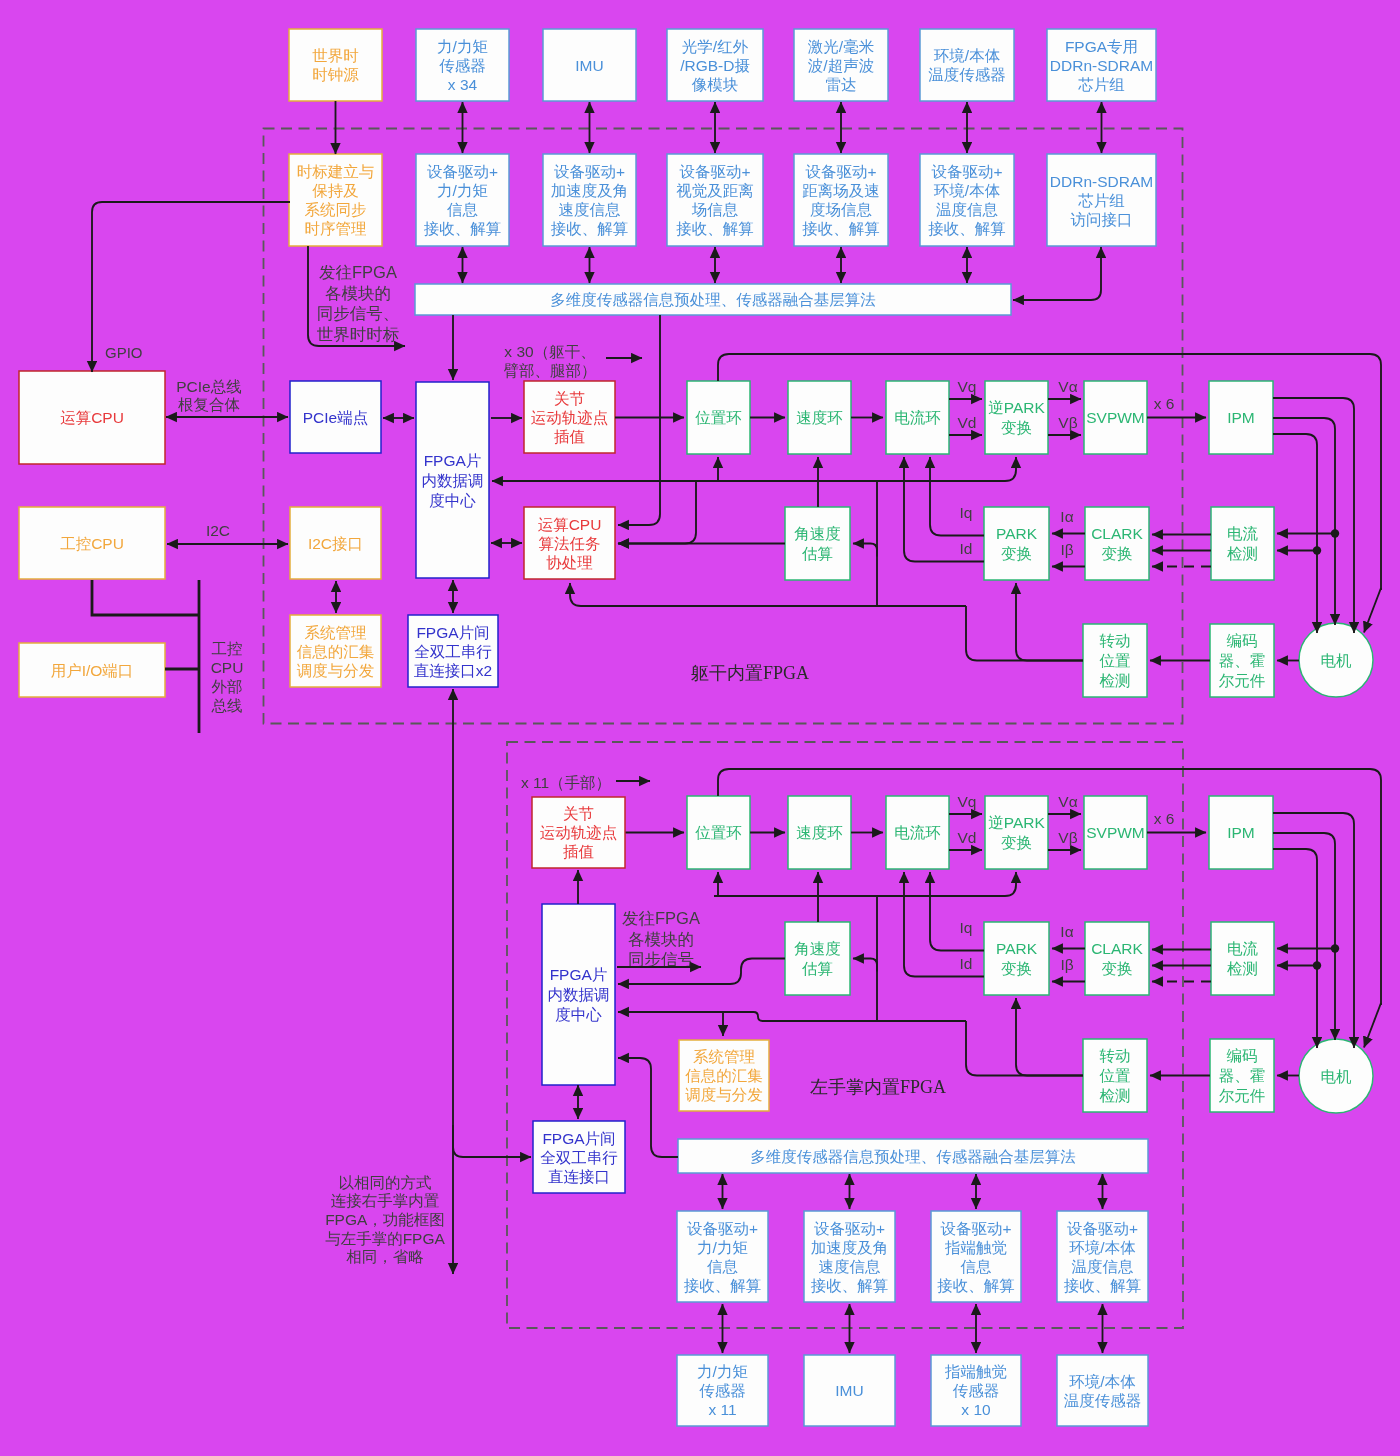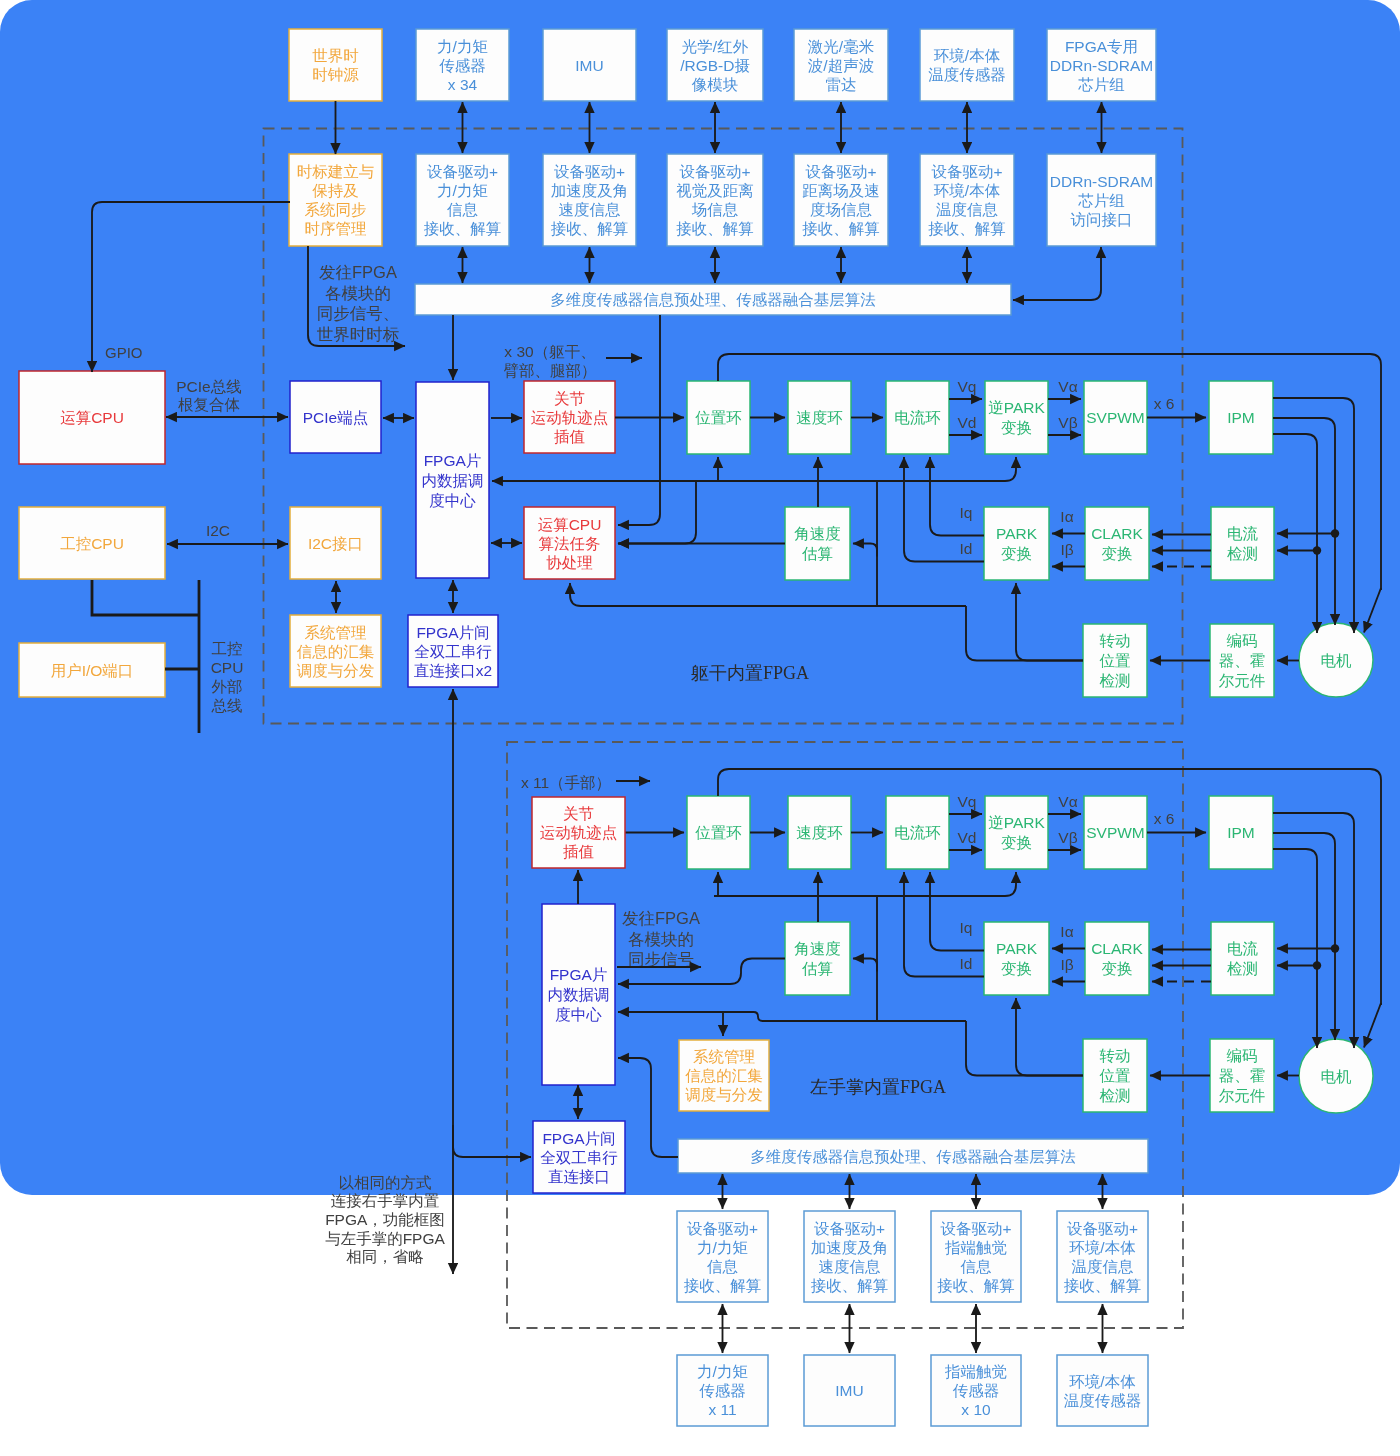--- a/index.html
+++ b/index.html
@@ -1,18 +1,18 @@
 <!DOCTYPE html>
 <html><head>
 <meta charset="utf-8">
 <style>
   html,body{margin:0;padding:0;background:#ffffff;}
   body{width:1400px;height:1456px;overflow:hidden;}
-  #root{position:relative;width:1400px;height:1195px;background:#3b82f6;
-        font-family:"Liberation Sans",sans-serif;border-radius:32px;}
+  #root{position:relative;width:1400px;height:1456px;background:#d946ef;
+        font-family:"Liberation Sans",sans-serif;}
   svg{position:absolute;left:0;top:0;display:block;}
   .bx{fill:#fdfdfd;stroke-width:1.5;}
   .blue{stroke:#5B9BD5;}
   .orange{stroke:#E3AE3C;}
   .red{stroke:#C0272D;}
   .green{stroke:#2BB673;}
   .dblue{stroke:#2222CC;}
   text{font-family:"Liberation Sans",sans-serif;}
   .tb{fill:#4A90D9;} .to{fill:#F2A73C;} .tr{fill:#E8393B;}
   .tg{fill:#2BB673;} .td{fill:#3333CC;} .tk{fill:#404040;}

